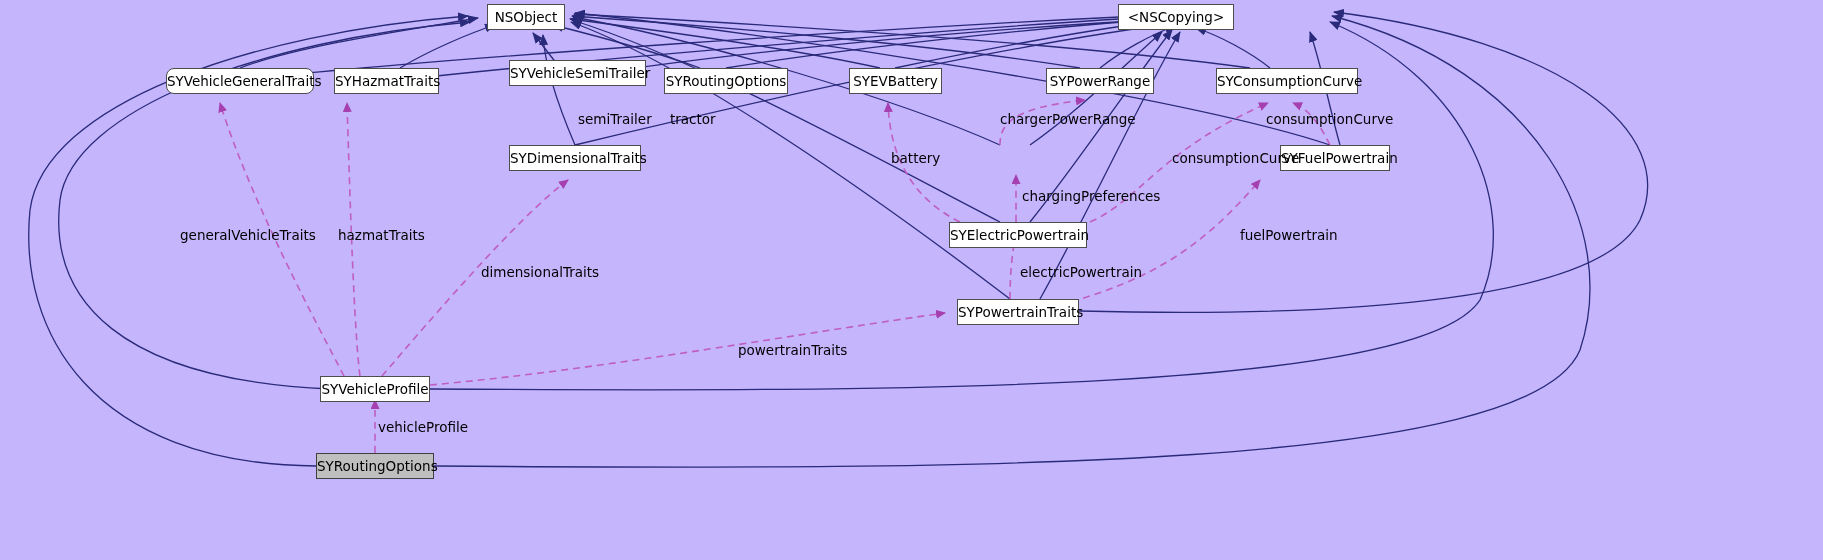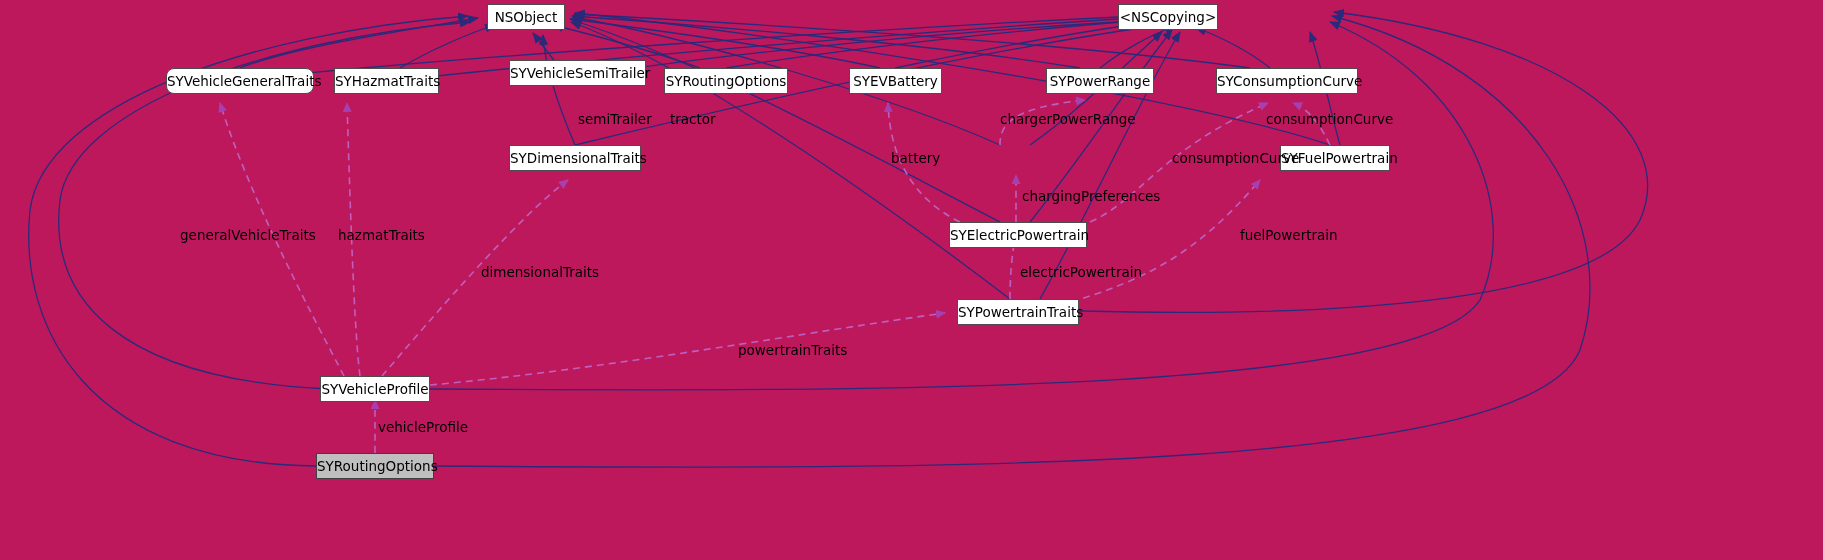--- a/index.html
+++ b/index.html
@@ -1,16 +1,16 @@
 <!DOCTYPE html>
 <html><head>
 <meta charset="utf-8">
 <style>
   html,body{margin:0;padding:0;background:#ffffff;}
-  #root{position:relative;width:1823px;height:560px;background:#be185d;
+  #root{position:relative;width:1823px;height:560px;background:#c4b5fd;
         font-family:"DejaVu Sans","Liberation Sans",sans-serif;overflow:hidden;}
   svg{position:absolute;left:0;top:0;width:1823px;height:560px;}
   .nodebox{position:absolute;box-sizing:border-box;border:1px solid #4d4d4d;
            background:#ffffff;color:#000000;font-size:13.5px;line-height:24px;
            height:26px;text-align:center;white-space:nowrap;}
   .nodebox.hl{background:#bfbfbf;border:1px solid #404040;}
   .edgelabel{position:absolute;font-size:13.5px;color:#000000;white-space:nowrap;
              line-height:14px;}
 </style>
 </head>
@@ -75,21 +75,21 @@
       <path d="M1060,305 C1150,280 1200,250 1260,180"></path>
       <path d="M1016,222 C1016,200 1016,185 1016,175"></path>
       <path d="M960,222 C915,200 890,160 888,103"></path>
       <path d="M1000,145 C1000,125 1010,108 1085,100"></path>
       <path d="M1090,222 C1140,200 1160,150 1268,103"></path>
       <path d="M1330,145 C1320,125 1310,110 1293,103"></path>
     </g>
   </svg>
 
   <div class="nodebox" style="left:487px;top:4px;width:78px;">NSObject</div>
-  <div class="nodebox" style="left:1118px;top:4px;width:100px;">&lt;NSCopying&gt;</div>
+  <div class="nodebox" style="left:1118px;top:4px;width:116px;">&lt;NSCopying&gt;</div>
   <div class="nodebox" style="left:166px;top:68px;width:148px;border-radius:8px;">SYVehicleGeneralTraits</div>
   <div class="nodebox" style="left:334px;top:68px;width:105px;">SYHazmatTraits</div>
   <div class="nodebox" style="left:509px;top:60px;width:137px;">SYVehicleSemiTrailer</div>
   <div class="nodebox" style="left:664px;top:68px;width:124px;">SYRoutingOptions</div>
   <div class="nodebox" style="left:849px;top:68px;width:93px;">SYEVBattery</div>
   <div class="nodebox" style="left:1046px;top:68px;width:108px;">SYPowerRange</div>
   <div class="nodebox" style="left:1216px;top:68px;width:142px;">SYConsumptionCurve</div>
   <div class="nodebox" style="left:509px;top:145px;width:132px;">SYDimensionalTraits</div>
   <div class="nodebox" style="left:1280px;top:145px;width:110px;">SYFuelPowertrain</div>
   <div class="nodebox" style="left:949px;top:222px;width:138px;text-align:center;">SYElectricPowertrain</div>

